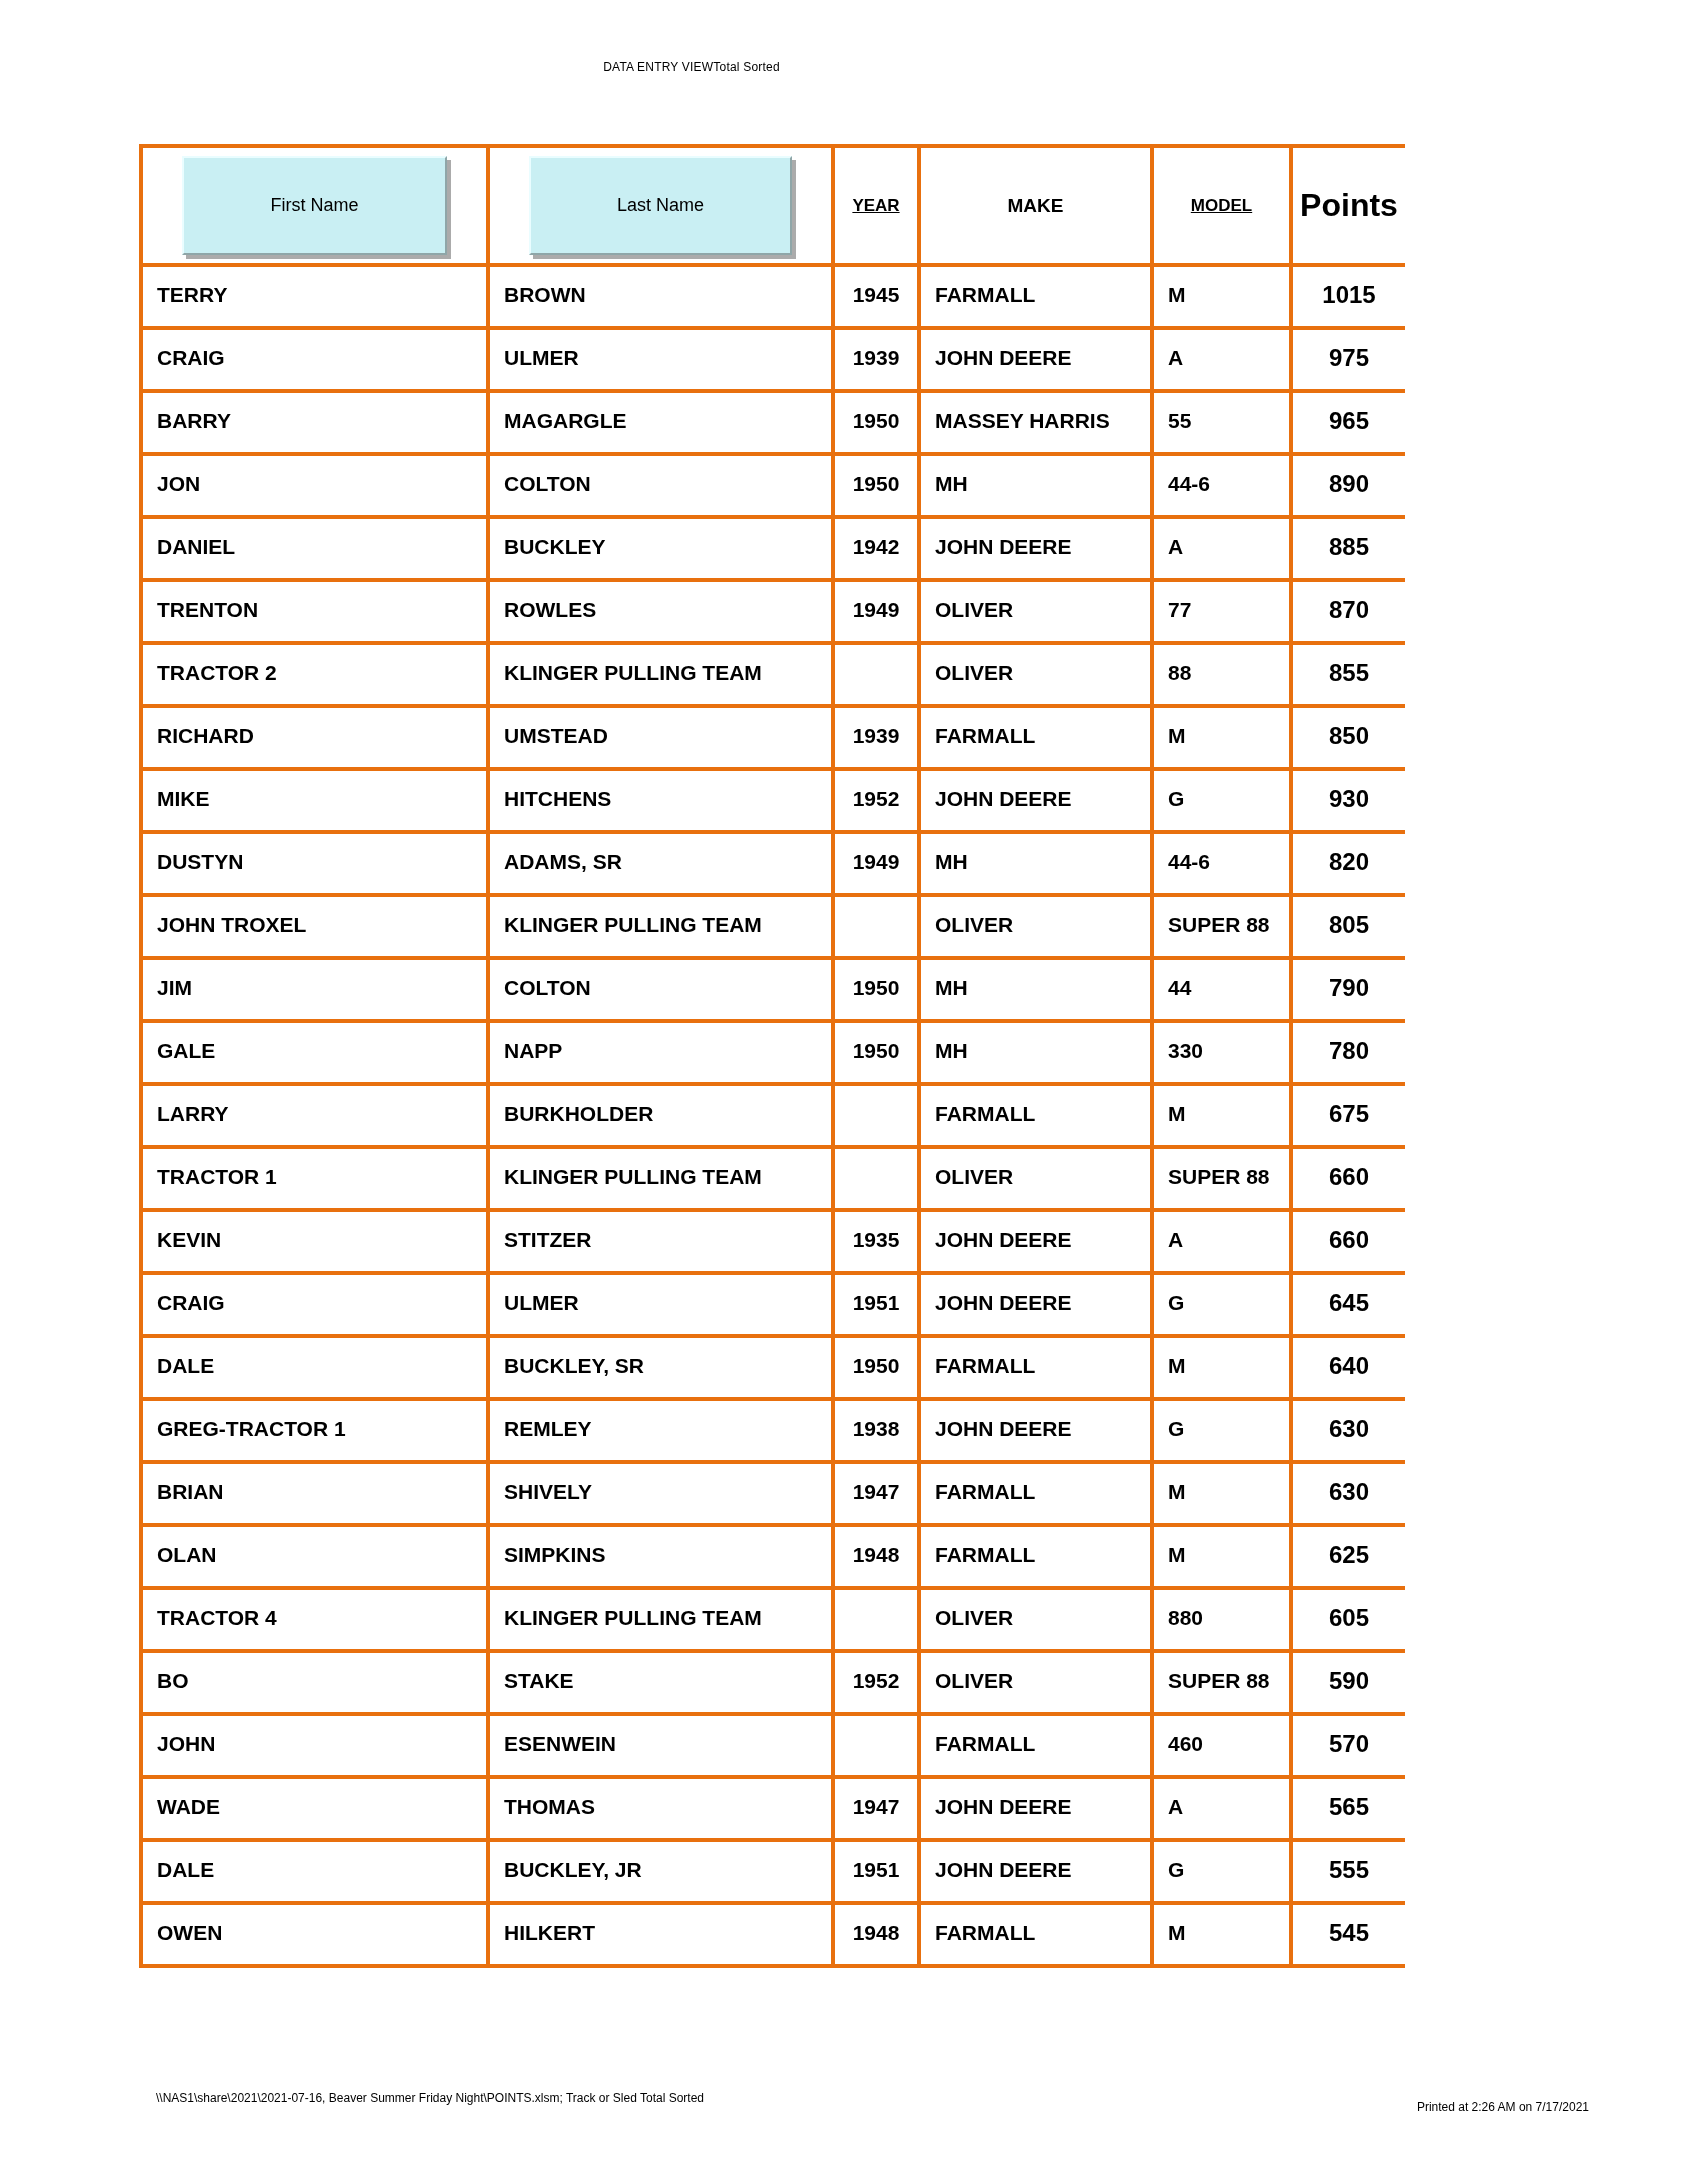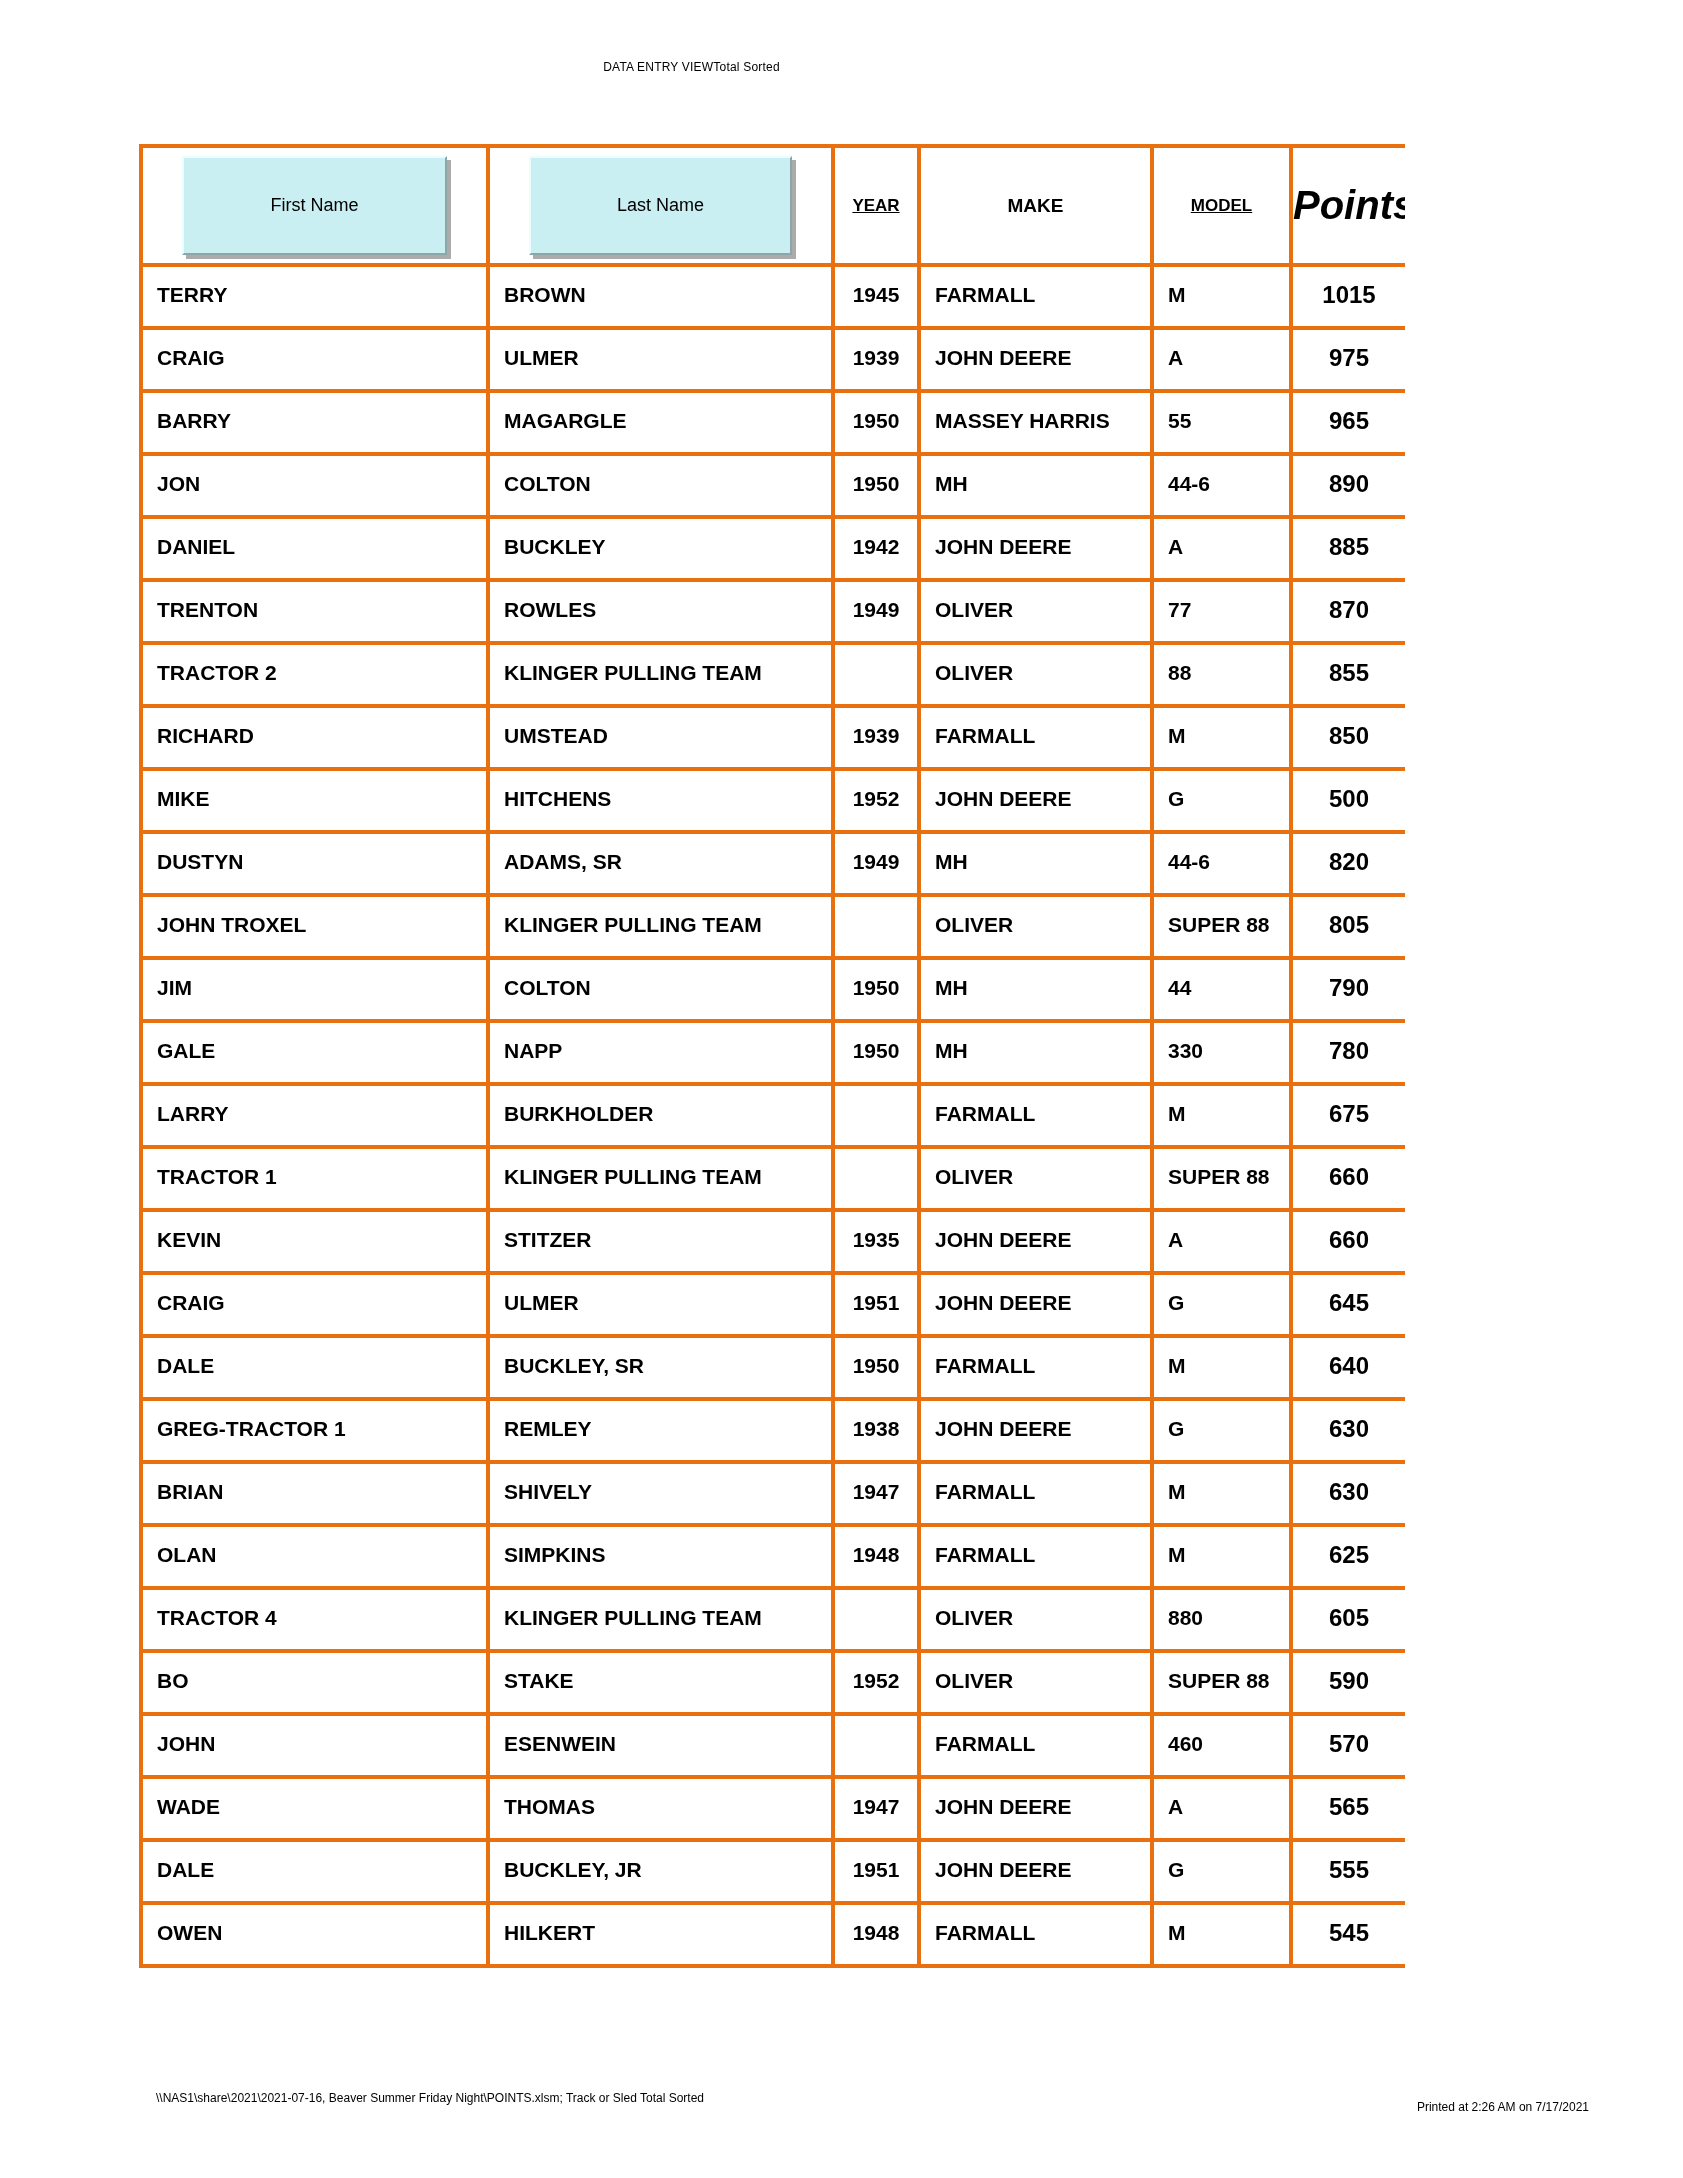--- a/index.html
+++ b/index.html
@@ -28,21 +28,21 @@
     overflow: hidden;
     white-space: nowrap;
   }
   
   table.results th.col-points, table.results td.col-points { border-right: none; }
   tr.header-row { height: 119px; }
   tbody tr { height: 63px; }
   th { vertical-align: middle; text-align: center; padding: 0; font-weight: bold; }
   th.col-year .hdr-label, th.col-model .hdr-label { font-size: 17px; text-decoration: underline; }
   th.col-make .hdr-label { font-size: 19px; }
-  th.col-points .hdr-label { font-size: 40px; font-style: italic; }
+  th.col-points .hdr-label { font-size: 32px; }
   td {
     font-weight: bold; font-size: 21px;
     vertical-align: middle;
     padding: 0 4px 4px 14px;
     text-align: left;
   }
   td.col-year { text-align: center; padding: 0 0 4px 0; }
   td.col-points { text-align: center; padding: 0 0 4px 0; font-size: 24px; }
   .hdr-btn {
     width: 76%; height: 95px;
@@ -169,21 +169,21 @@
           <td class="col-make">FARMALL</td>
           <td class="col-model">M</td>
           <td class="col-points">850</td>
         </tr>
         <tr>
           <td class="col-first-name">MIKE</td>
           <td class="col-last-name">HITCHENS</td>
           <td class="col-year">1952</td>
           <td class="col-make">JOHN DEERE</td>
           <td class="col-model">G</td>
-          <td class="col-points">500</td>
+          <td class="col-points">930</td>
         </tr>
         <tr>
           <td class="col-first-name">DUSTYN</td>
           <td class="col-last-name">ADAMS, SR</td>
           <td class="col-year">1949</td>
           <td class="col-make">MH</td>
           <td class="col-model">44-6</td>
           <td class="col-points">820</td>
         </tr>
         <tr>

